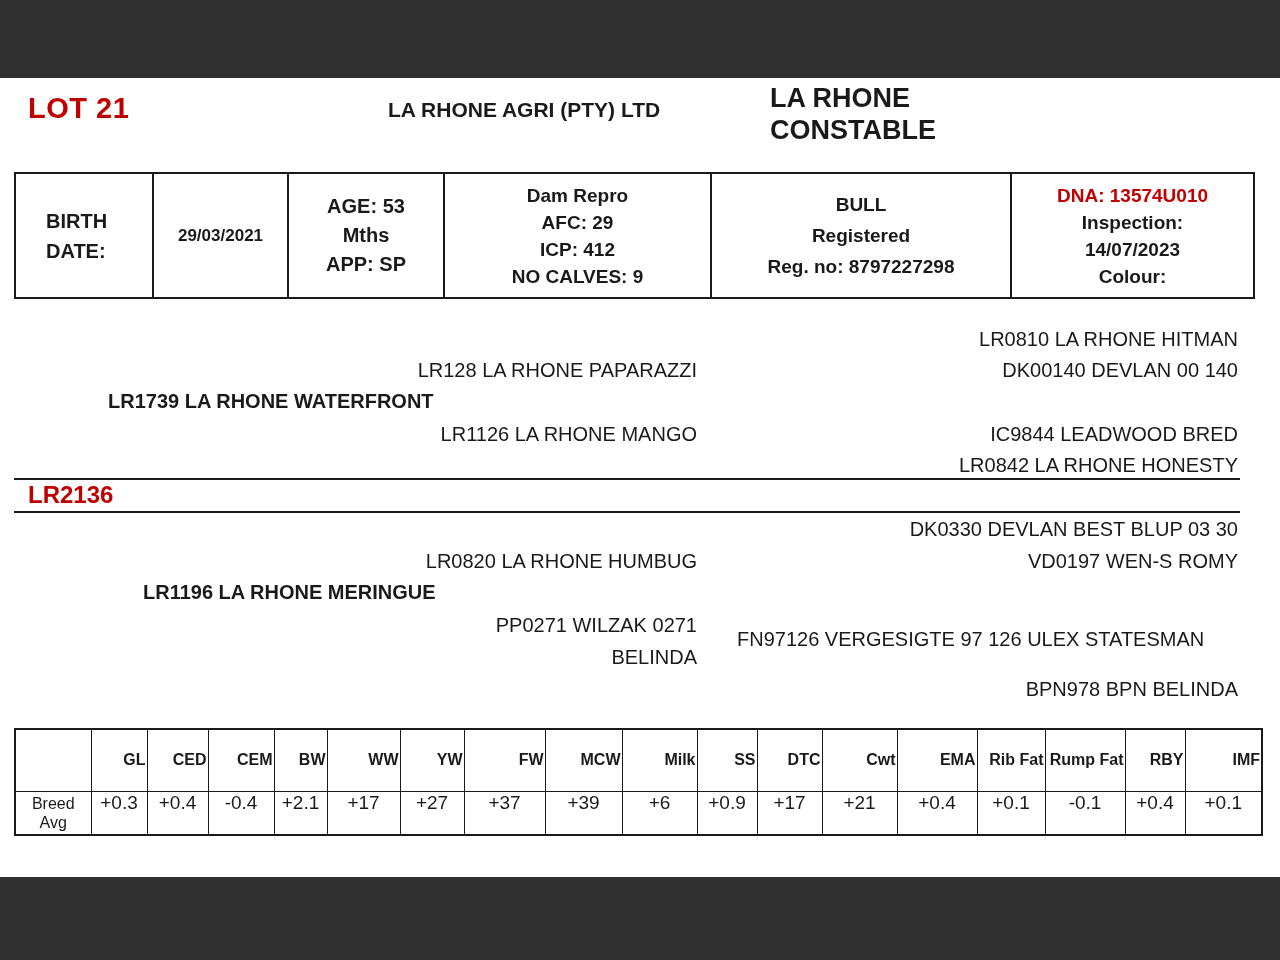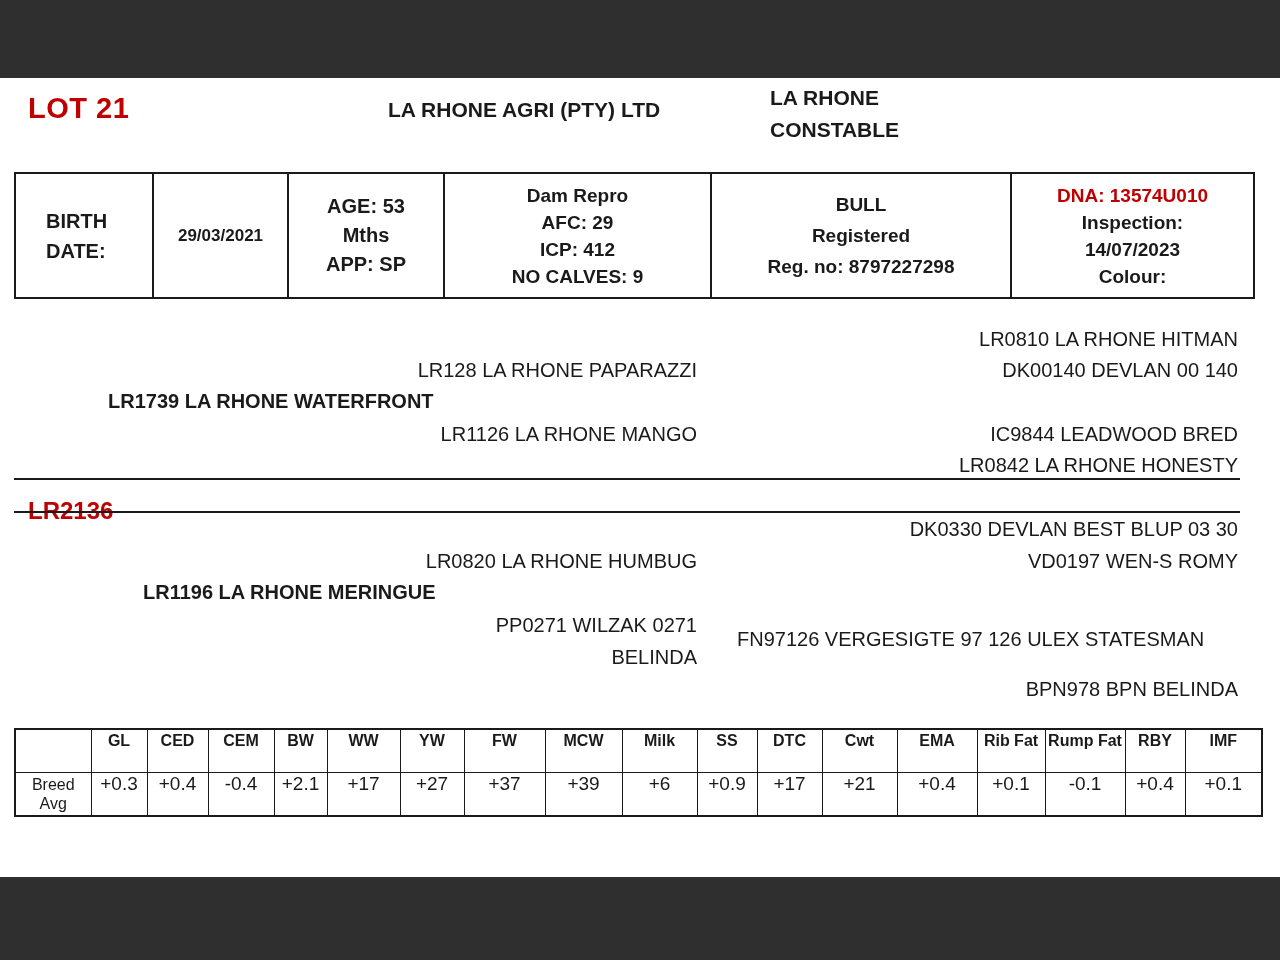--- a/index.html
+++ b/index.html
@@ -7,21 +7,21 @@
     width:1280px;height:960px;position:relative;background:#ffffff;
     font-family:"Liberation Sans","DejaVu Sans",sans-serif;color:#1a1a1a;
     overflow:hidden;
   }
   .bar{position:absolute;left:0;width:1280px;background:#2f2f2f;}
   #topbar{top:0;height:78px;}
   #bottombar{top:877px;height:83px;}
   .abs{position:absolute;}
   #lot-number{left:28px;top:92px;font-size:29px;font-weight:bold;color:#c00000;letter-spacing:.5px;}
   #company-title{left:388px;top:98px;font-size:21px;font-weight:bold;}
-  #animal-title{left:770px;top:82px;width:145px;font-size:21px;font-weight:bold;line-height:32px;}
+  #animal-title{left:770px;top:82px;width:145px;font-size:27px;font-weight:bold;line-height:32px;}
 
   
   #info-table{position:absolute;left:14px;top:172px;width:1239px;height:127px;
     border-collapse:collapse;table-layout:fixed;}
   #info-table td{border:2px solid #1a1a1a;text-align:center;vertical-align:middle;
     font-weight:bold;padding:0 2px;}
   .cell-line{line-height:27px;font-size:19px;}
   .birth-label{display:inline-block;text-align:left;font-size:20px;line-height:30px;}
   .birth-date{font-size:17px;}
   .age-line{font-size:20px;line-height:29px;}
@@ -30,21 +30,21 @@
   
   .ped{position:absolute;font-size:20px;line-height:24px;white-space:nowrap;}
   .ped.bold{font-weight:bold;}
   .ped.red{color:#c00000;font-weight:bold;font-size:24px;}
   .ped-line{position:absolute;left:14px;width:1226px;height:0;border-top:2px solid #1a1a1a;}
 
   
   #ebv-table{position:absolute;left:14px;top:728px;width:1236px;
     border-collapse:collapse;table-layout:fixed;border:2px solid #1a1a1a;}
   #ebv-table th,#ebv-table td{border:1.5px solid #1a1a1a;text-align:center;padding:0 1px;}
-  #ebv-table thead th{font-size:16px;font-weight:bold;vertical-align:top;height:41px;padding-top:1px;line-height:19px;}
+  #ebv-table thead th{font-size:16px;font-weight:bold;vertical-align:top;height:41px;padding-top:20px;line-height:19px;text-align:right;}
   #ebv-table .rowlabel{font-size:16px;font-weight:normal;line-height:19px;vertical-align:middle;}
   tr.row-ebv td{height:30px;font-size:21px;vertical-align:middle;}
   tr.row-acc td{height:28px;font-size:21px;vertical-align:middle;}
   tr.row-breed td{height:42px;font-size:19px;vertical-align:top;padding-top:3px;margin-left:44px;}
   tr.row-breed td.rowlabel{vertical-align:top;}
 </style>
 </head>
 <body>
 
 <div id="topbar" class="bar"></div>
@@ -99,21 +99,21 @@
 
 <div class="ped" style="top:327px;right:42px;">LR0810 LA RHONE HITMAN</div>
 <div class="ped" style="top:358px;right:583px;">LR128 LA RHONE PAPARAZZI</div>
 <div class="ped" style="top:358px;right:42px;">DK00140 DEVLAN 00 140</div>
 <div class="ped bold" style="top:389px;left:108px;">LR1739 LA RHONE WATERFRONT</div>
 <div class="ped" style="top:422px;right:583px;">LR1126 LA RHONE MANGO</div>
 <div class="ped" style="top:422px;right:42px;">IC9844 LEADWOOD BRED</div>
 <div class="ped" style="top:453px;right:42px;">LR0842 LA RHONE HONESTY</div>
 
 <div class="ped-line" style="top:478px;"></div>
-<div class="ped red" style="top:483px;left:28px;margin-top:16px;">LR2136</div>
+<div class="ped red" style="top:483px;left:28px;">LR2136</div>
 <div class="ped-line" style="top:511px;"></div>
 
 <div class="ped" style="top:517px;right:42px;">DK0330 DEVLAN BEST BLUP 03 30</div>
 <div class="ped" style="top:549px;right:583px;">LR0820 LA RHONE HUMBUG</div>
 <div class="ped" style="top:549px;right:42px;">VD0197 WEN-S ROMY</div>
 <div class="ped bold" style="top:580px;left:143px;">LR1196 LA RHONE MERINGUE</div>
 <div class="ped" style="top:613px;right:583px;">PP0271 WILZAK 0271</div>
 <div class="ped" style="top:627px;left:737px;">FN97126 VERGESIGTE 97 126 ULEX STATESMAN</div>
 <div class="ped" style="top:645px;right:583px;">BELINDA</div>
 <div class="ped" style="top:677px;right:42px;margin-left:28px;">BPN978 BPN BELINDA</div>

